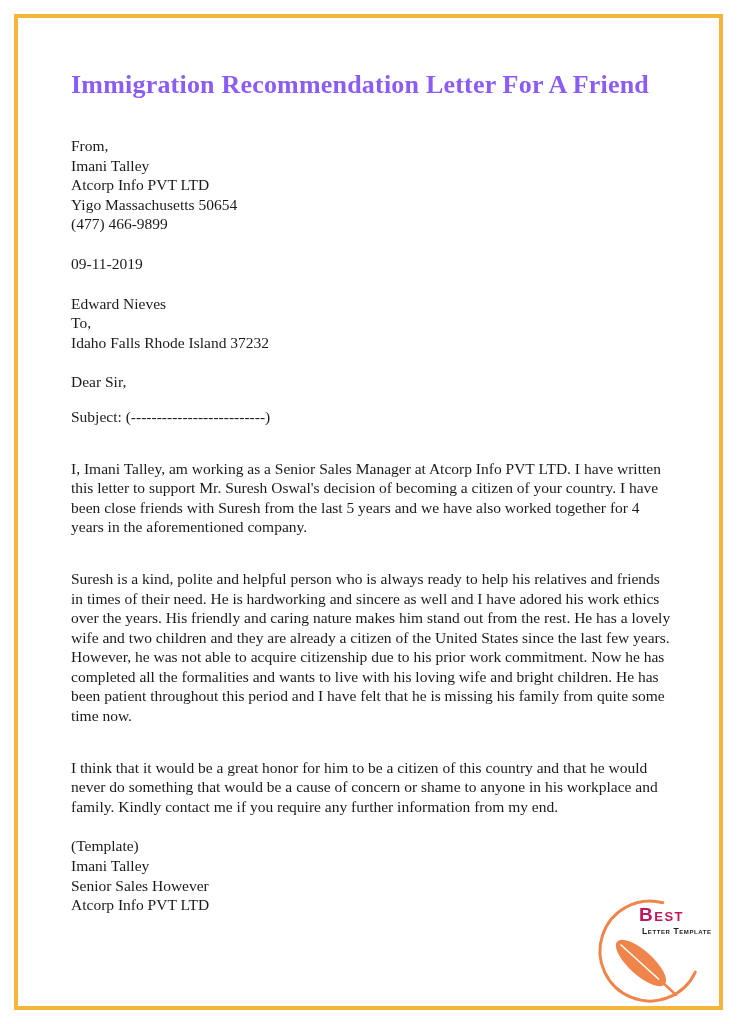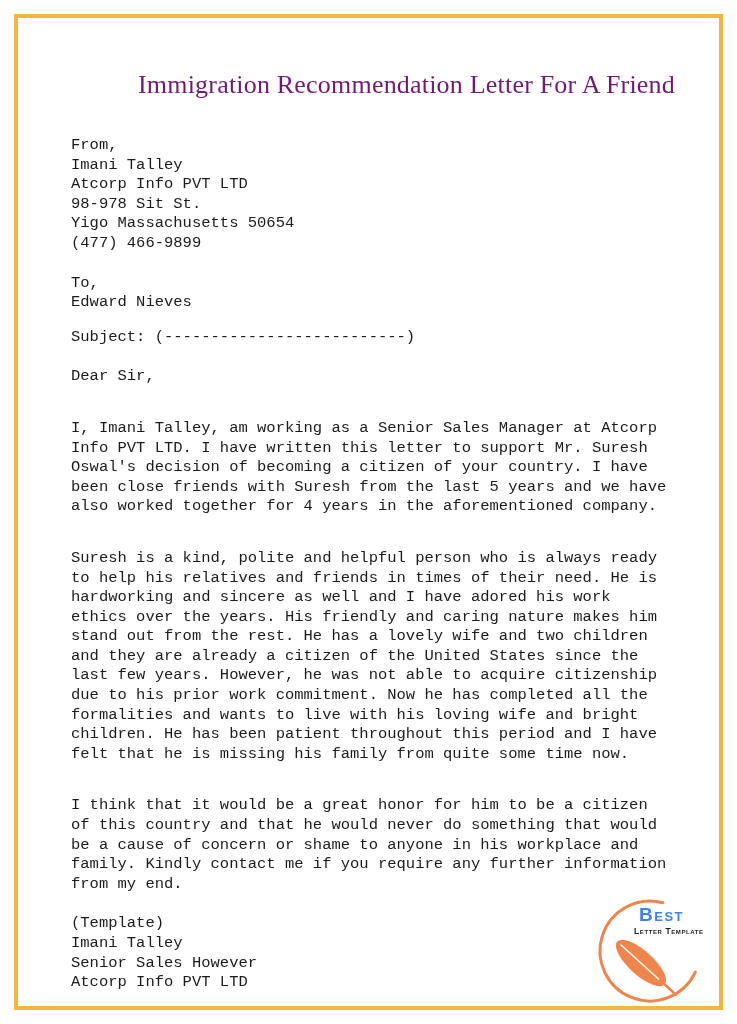--- a/index.html
+++ b/index.html
@@ -25,31 +25,29 @@
     position: absolute;
     left: 71px;
     top: 0;
     width: 604px;
   }
 
   .doc-title {
     margin: 70px 0 0 0;
     font-size: 26px;
     line-height: 30px;
-    font-weight: normal;
-    color: #701a75;
+    font-weight: bold;
+    color: #8b5cf6;
     letter-spacing: 0.2px;
-    text-align: right;
   }
 
   .block {
     margin: 20px 0 0 0;
     font-size: 15.5px;
     line-height: 19.6px;
-    font-family: Liberation Mono, monospace;
   }
 
   .block.after-title { margin-top: 36px; }
   .block.subject { margin-top: 15px; }
   .para { margin-bottom: 0; margin-top: 32px; }
 
   .line { white-space: nowrap; }
 
   
   .logo {
@@ -63,25 +61,25 @@
   .logo-name {
     position: absolute;
     left: 51px;
     top: 12px;
     font-family: "Liberation Sans", sans-serif;
     font-weight: bold;
     font-variant: small-caps;
     font-size: 19px;
     line-height: 20px;
     letter-spacing: 1.5px;
-    color: #3b82f6;
+    color: #be185d;
   }
   .logo-tagline {
     position: absolute;
-    left: 46px;
+    left: 54px;
     top: 34px;
     font-family: "Liberation Sans", sans-serif;
     font-weight: bold;
     font-variant: small-caps;
     font-size: 8.5px;
     line-height: 9px;
     letter-spacing: 0.6px;
     color: #1c1c1c;
   }
 </style>
@@ -91,34 +89,35 @@
 <div class="page">
   <div class="gold-border"></div>
 
   <div class="content">
     <h1 class="doc-title">Immigration Recommendation Letter For A Friend</h1>
 
     <div class="block after-title">
       <div class="line">From,</div>
       <div class="line">Imani Talley</div>
       <div class="line">Atcorp Info PVT LTD</div>
-      <div class="line">98-978 Sit St.</div>
       <div class="line">Yigo Massachusetts 50654</div>
       <div class="line">(477) 466-9899</div>
     </div>
 
+    <div class="block">09-11-2019</div>
 
     <div class="block">
+      <div class="line">Edward Nieves</div>
       <div class="line">To,</div>
-      <div class="line">Edward Nieves</div>
+      <div class="line">Idaho Falls Rhode Island 37232</div>
     </div>
 
+    <div class="block">Dear Sir,</div>
+
     <div class="block subject">Subject: (--------------------------)</div>
-
-    <div class="block">Dear Sir,</div>
 
     <p class="block para">I, Imani Talley, am working as a Senior Sales Manager at Atcorp Info PVT LTD. I have written this letter to support Mr. Suresh Oswal's decision of becoming a citizen of your country. I have been close friends with Suresh from the last 5 years and we have also worked together for 4 years in the aforementioned company.</p>
     <p class="block para">Suresh is a kind, polite and helpful person who is always ready to help his relatives and friends in times of their need. He is hardworking and sincere as well and I have adored his work ethics over the years. His friendly and caring nature makes him stand out from the rest. He has a lovely wife and two children and they are already a citizen of the United States since the last few years. However, he was not able to acquire citizenship due to his prior work commitment. Now he has completed all the formalities and wants to live with his loving wife and bright children. He has been patient throughout this period and I have felt that he is missing his family from quite some time now.</p>
     <p class="block para">I think that it would be a great honor for him to be a citizen of this country and that he would never do something that would be a cause of concern or shame to anyone in his workplace and family. Kindly contact me if you require any further information from my end.</p>
 
     <div class="block">
       <div class="line">(Template)</div>
       <div class="line">Imani Talley</div>
       <div class="line">Senior Sales However</div>
       <div class="line">Atcorp Info PVT LTD</div>

